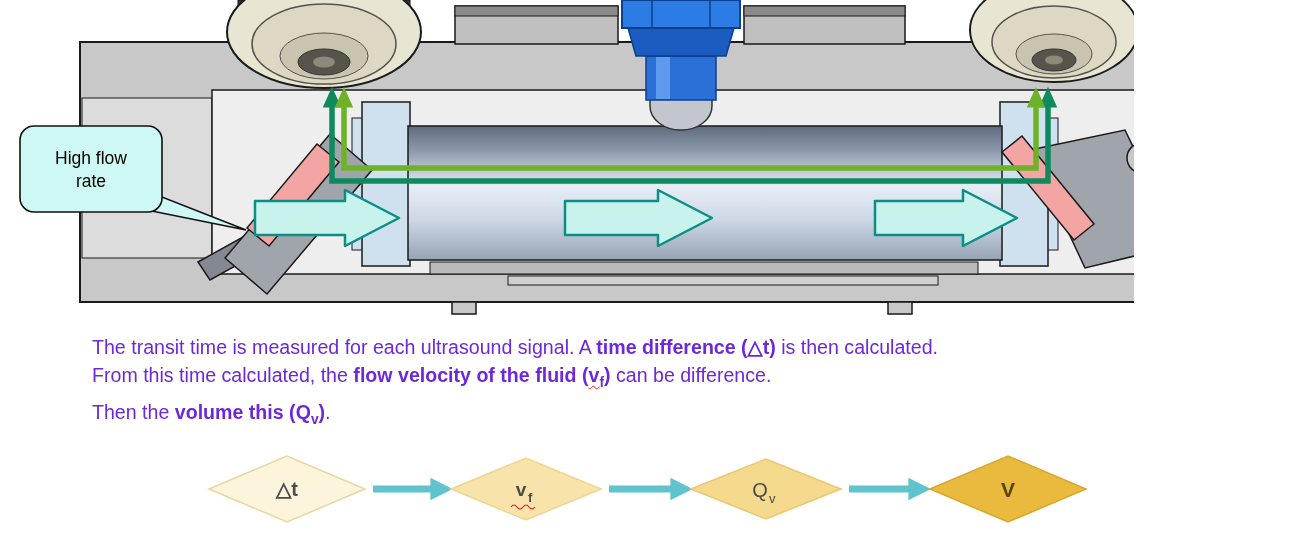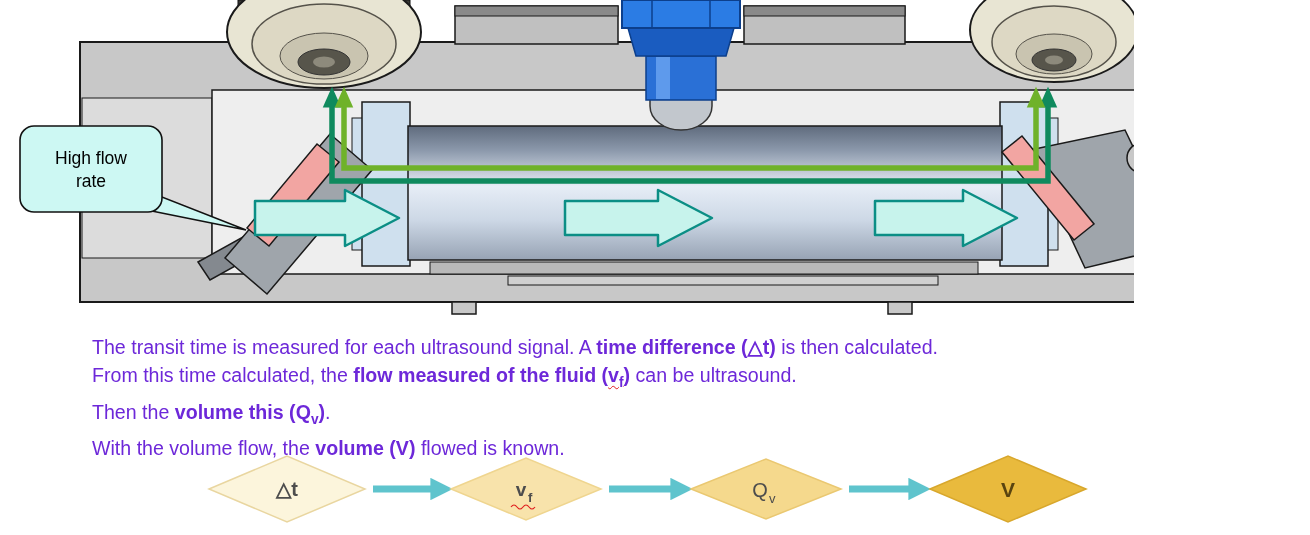--- a/index.html
+++ b/index.html
@@ -114,23 +114,22 @@
     <g>
       <polygon points="122,205 162,197 246,230" stroke="#111" stroke-width="1.5" fill="#cdf8f3"></polygon>
       <rect x="20" y="126" width="142" height="86" rx="14" stroke="#111" stroke-width="1.6" fill="#cdf8f3"></rect>
       <text x="91" y="164" text-anchor="middle" font-size="17.5" fill="#000">High flow</text>
       <text x="91" y="187" text-anchor="middle" font-size="17.5" fill="#000">rate</text>
     </g>
   </svg>
 
   <div class="abs body-text">
     <p><span>The transit time is measured for each ultrasound signal. A </span><b>time difference (△t)</b><span> is then calculated.</span></p>
-    <p><span>From this time calculated, the </span><b><span>flow measured of the fluid (</span><span class="squiggle"><span>v</span><sub>f</sub></span><span>)</span></b><span> can be ultrasound.</span></p>
+    <p><span>From this time calculated, the </span><b><span>flow velocity of the fluid (</span><span class="squiggle"><span>v</span><sub>f</sub></span><span>)</span></b><span> can be difference.</span></p>
     <p><span>Then the </span><b><span>volume this (Q</span><sub>v</sub><span>)</span></b><span>.</span></p>
-    <p><span>With the volume flow, the </span><b>volume (V)</b><span> flowed is known.</span></p>
   </div>
 
   <svg class="abs" style="left:0;top:445px" width="1310" height="90" viewBox="0 0 1310 90">
     <defs>
       <marker id="ah-cyan" viewBox="0 0 10 10" refX="2.5" refY="5" markerWidth="3.2" markerHeight="3.2" orient="auto">
         <path d="M0,0 L10,5 L0,10 Z" fill="#5fc4cd"></path>
       </marker>
     </defs>
 
     <g>

